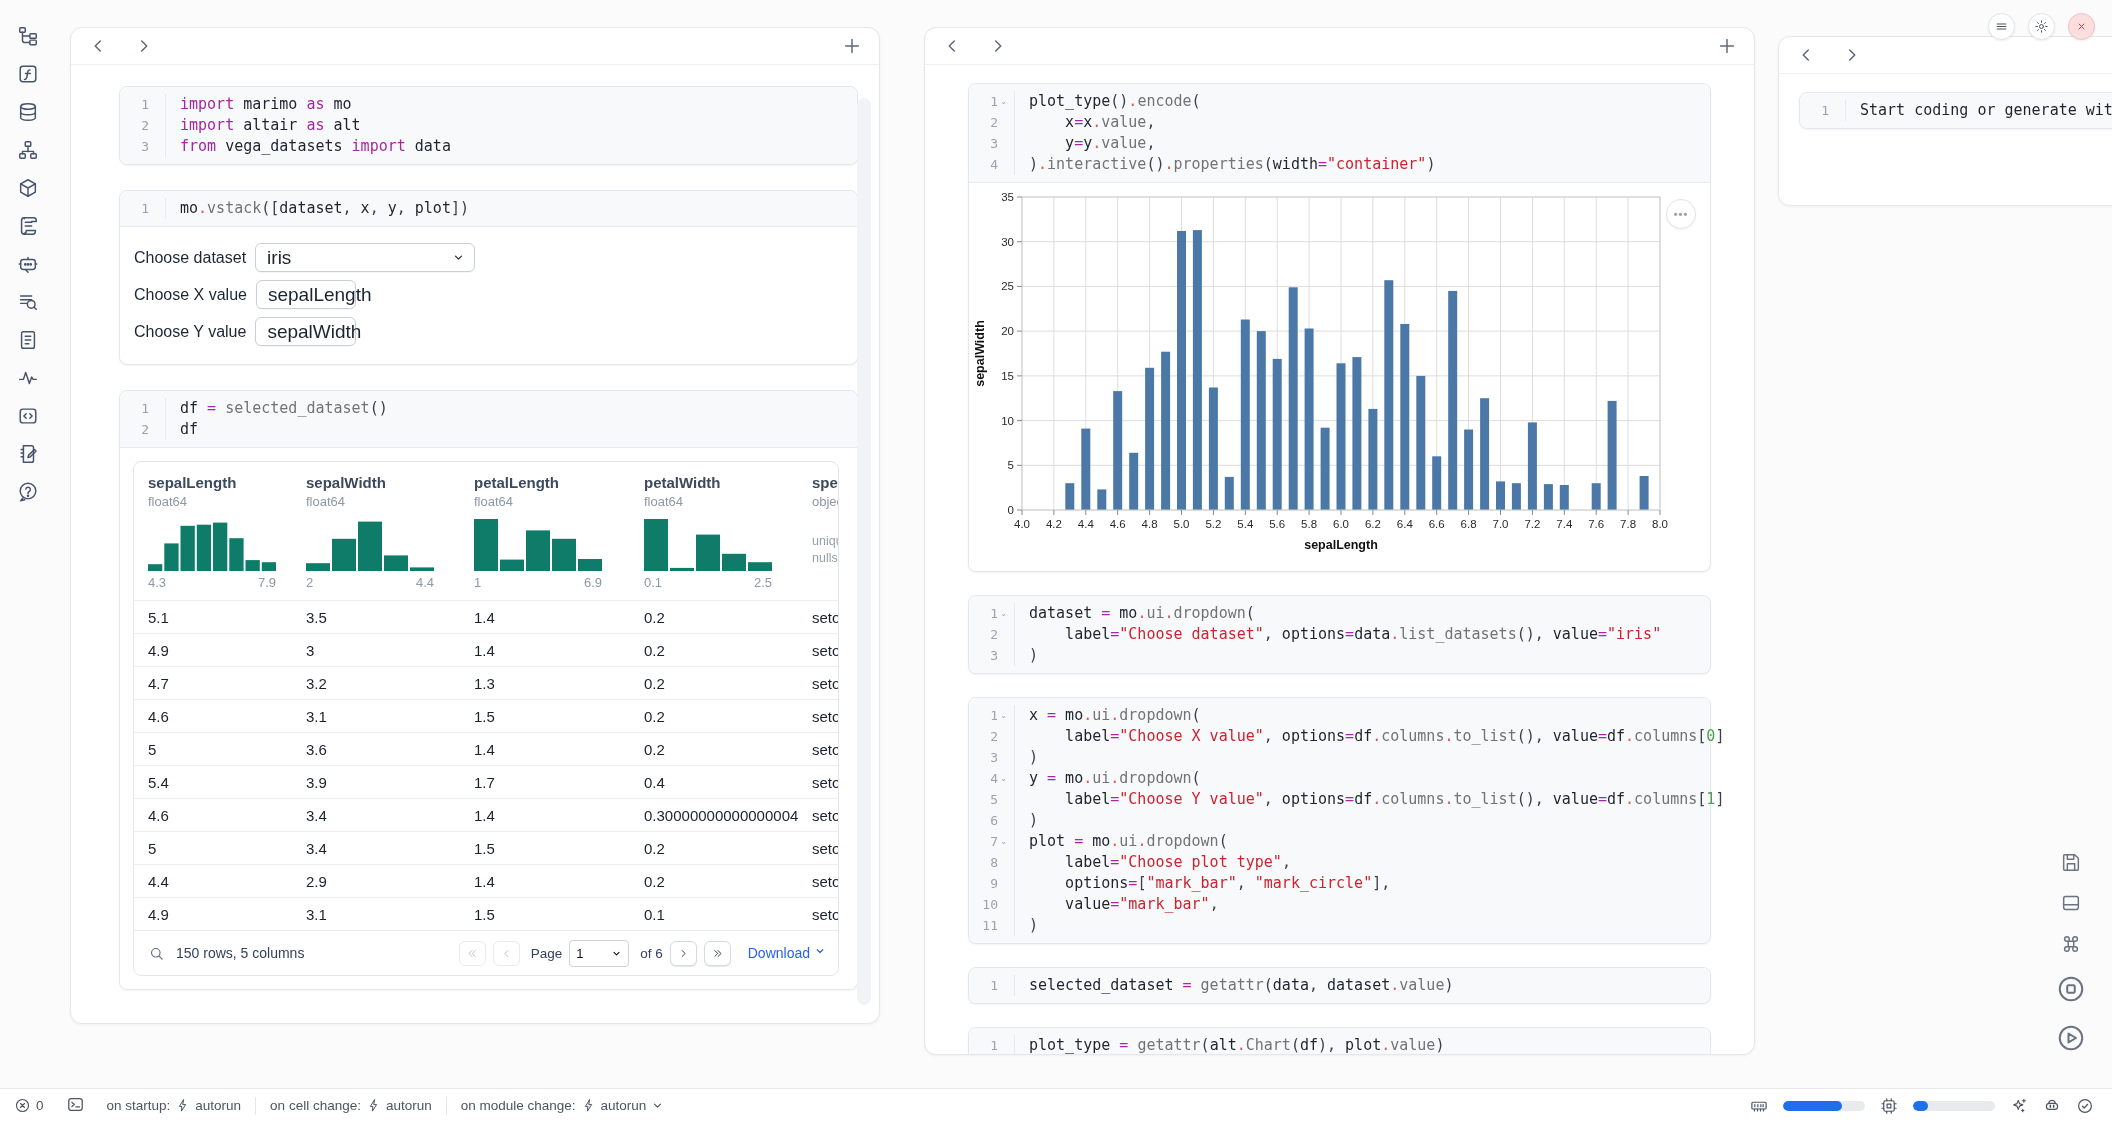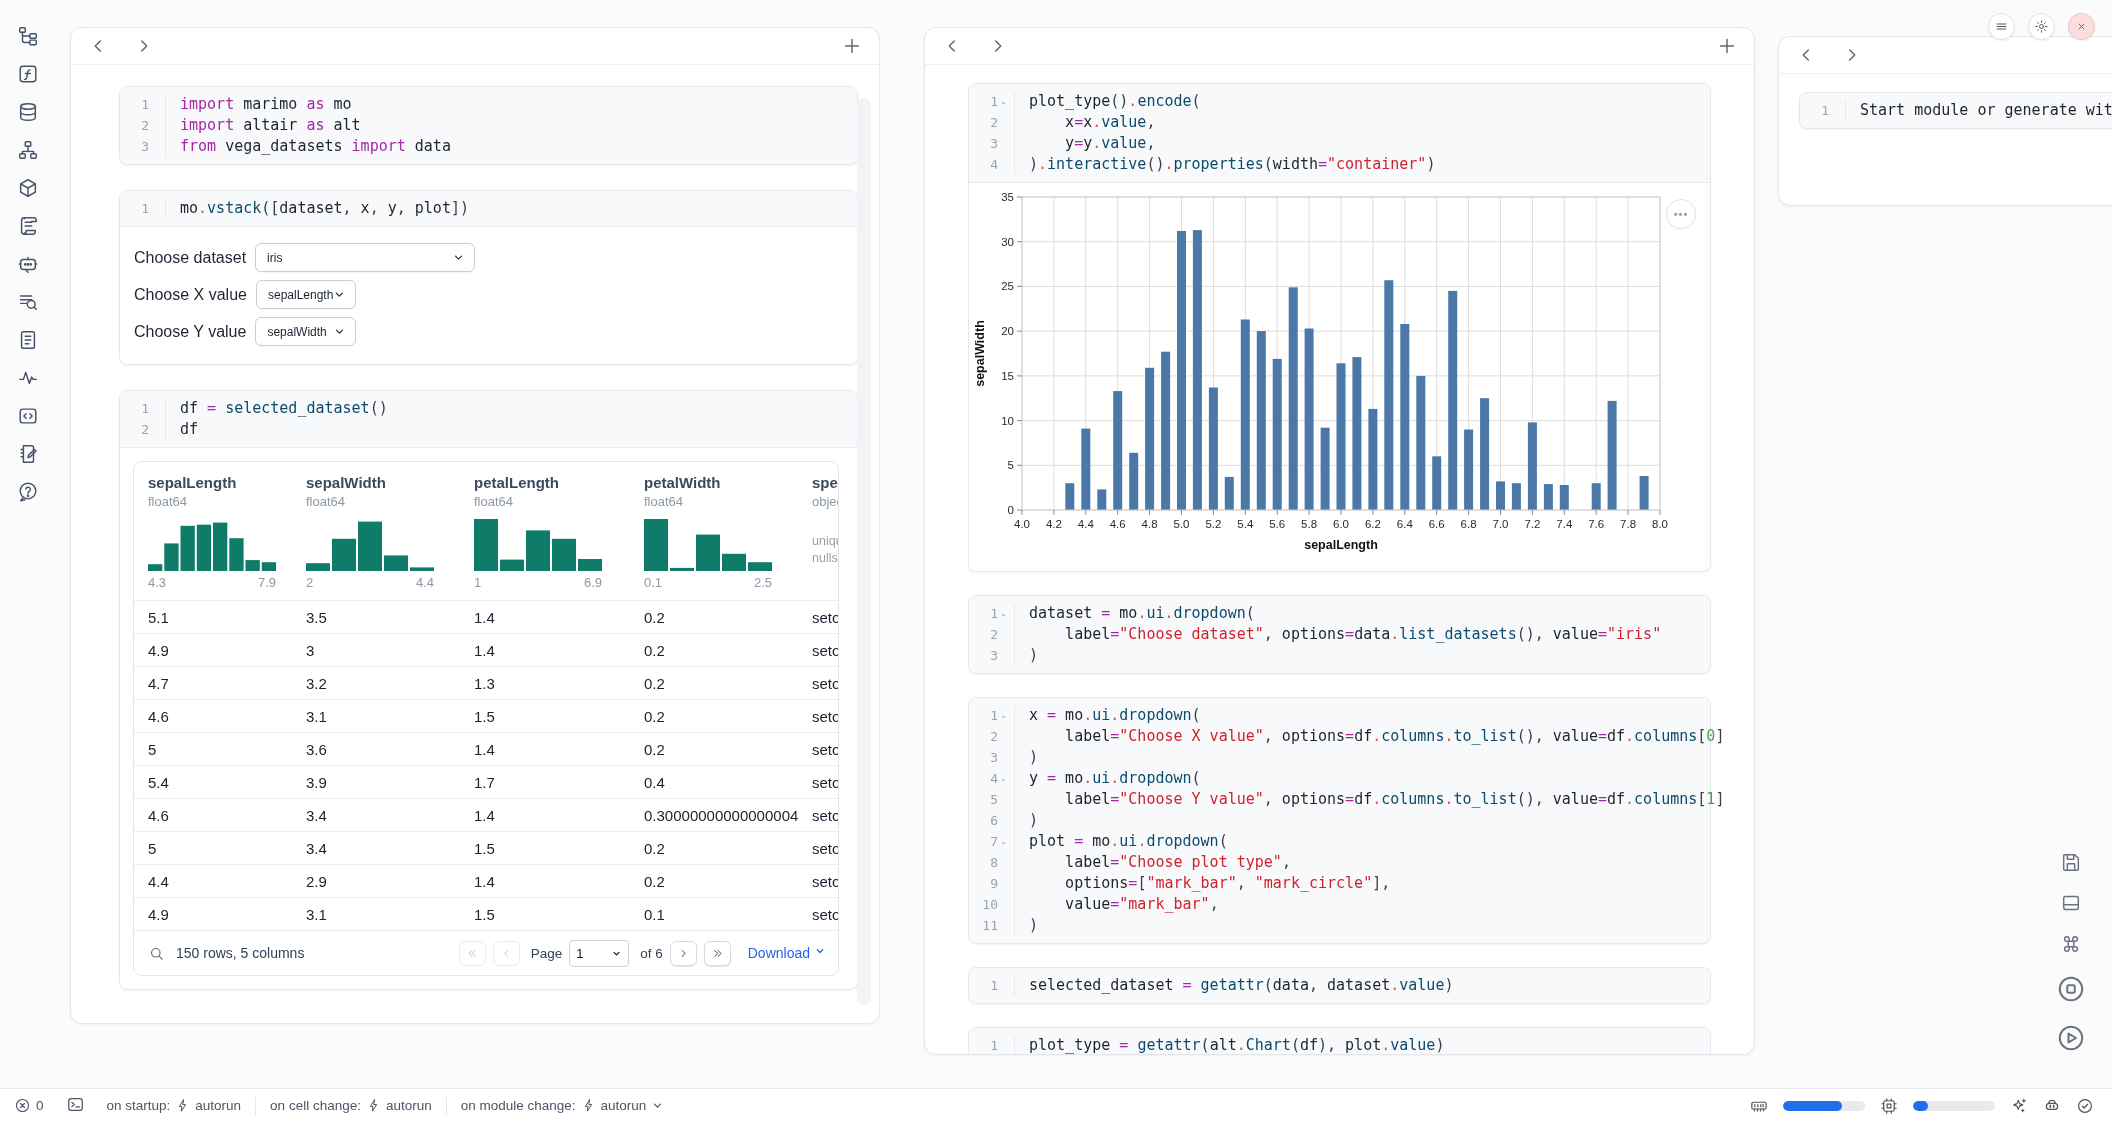--- a/index.html
+++ b/index.html
@@ -38,30 +38,30 @@
   .cell:last-child{margin-bottom:0;}
   .code{background:#f8f9fa;border-radius:8px 8px 0 0;padding:7px 0;}
   .cell>.code:last-child{border-radius:8px;}
   .cell>.output{border-top:1px solid #e8ebee;}
   .cl{display:flex;}
   .cl .g{width:46px;flex:none;display:flex;justify-content:flex-end;align-items:center;
     padding-right:5px;border-right:1px solid #e5e8ec;box-sizing:border-box;}
   .cl .ln{font:13px/21px "DejaVu Sans Mono",monospace;color:#9aa3af;}
   .cl .fold{width:11px;font-size:8px;color:#9aa3af;text-align:center;line-height:21px;}
   .cl .src{padding-left:14px;white-space:pre;font:15px/21px "DejaVu Sans Mono",monospace;color:#1e242e;}
-  .tk-kw{color:#a626a4;} .tk-op{color:#a626a4;} .tk-fn{color:#0c4a6e;} .tk-str{color:#cf222e;}
+  .tk-kw{color:#a626a4;} .tk-op{color:#a626a4;} .tk-fn{color:#737373;} .tk-str{color:#cf222e;}
   .tk-num{color:#50a14f;} .tk-dot{color:#e45649;} .tk-pl{color:#1e242e;} .tk-pn{color:#3a3f4b;}
 
   
   .controls{padding:16px 0 18px 14px;display:flex;flex-direction:column;gap:8px;background:#fff;border-radius:0 0 8px 8px;}
   .ctl-row{display:flex;align-items:center;gap:9px;height:29px;}
   .ctl-row label{font-size:16px;color:#1d2635;}
   .select{height:29px;box-sizing:border-box;border:1px solid #c9cfd6;border-radius:6px;background:#fff;
     display:flex;align-items:center;justify-content:space-between;padding:0 9px 0 11px;cursor:pointer;
-    font-size:12px;color:#1b2430;box-shadow:0 1px 1px rgba(16,24,40,.04);}
+    font-size:19px;color:#1b2430;box-shadow:0 1px 1px rgba(16,24,40,.04);}
   .select svg{width:13px;height:13px;color:#333;}
   .ctl-row:nth-child(1) .select{width:220px;}
   .ctl-row:nth-child(2) .select{width:100px;}
   .ctl-row:nth-child(3) .select{width:101px;}
   .ctl-row:nth-child(4) .select{width:99px;}
 
   
   .table-out{padding:13px 0 13px 13px;background:#fff;border-radius:0 0 8px 8px;}
   .dftable{width:706px;border:1px solid #e3e6ea;border-radius:8px;overflow:hidden;box-sizing:border-box;}
   .th-row{display:flex;padding:12px 0 10px;}
@@ -853,21 +853,21 @@
         </button>
     </div>
     <div class="pbody">
       <div class="cell ph-cell">
         <div class="code">
           <div class="cl">
             <span class="g">
                 <span class="ln">1</span>
                 <span class="fold"></span>
               </span>
-            <span class="src ph"><span>Start module or </span><span class="gen">generate</span><span> with</span></span>
+            <span class="src ph"><span>Start coding or </span><span class="gen">generate</span><span> with</span></span>
           </div>
         </div>
       </div>
     </div>
   </section>
 
   <div class="float-top">
     <button class="fbtn">
         <svg class="ic" viewBox="0 0 24 24">
           <path d="M5 8h14M5 12h14M5 16h14"></path>

